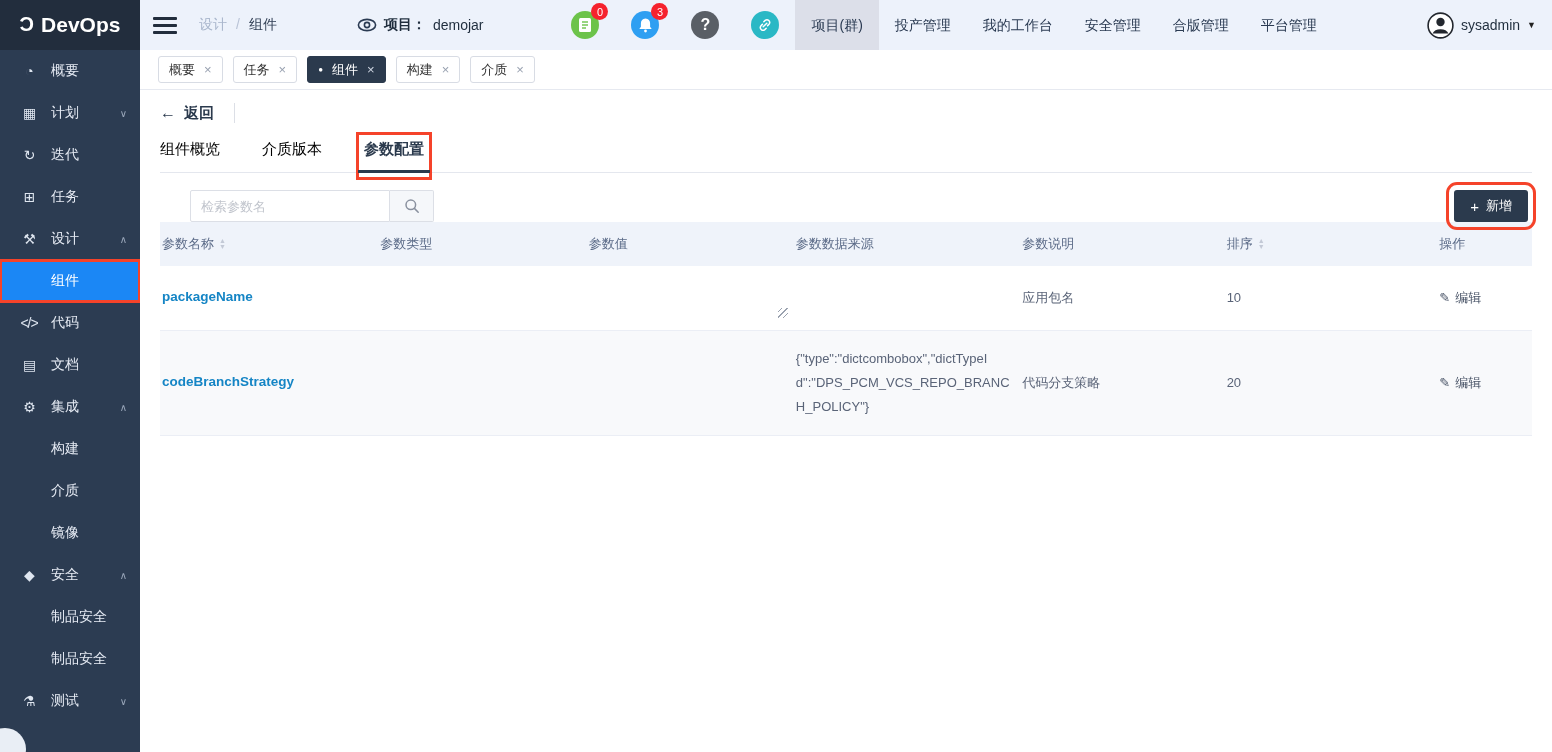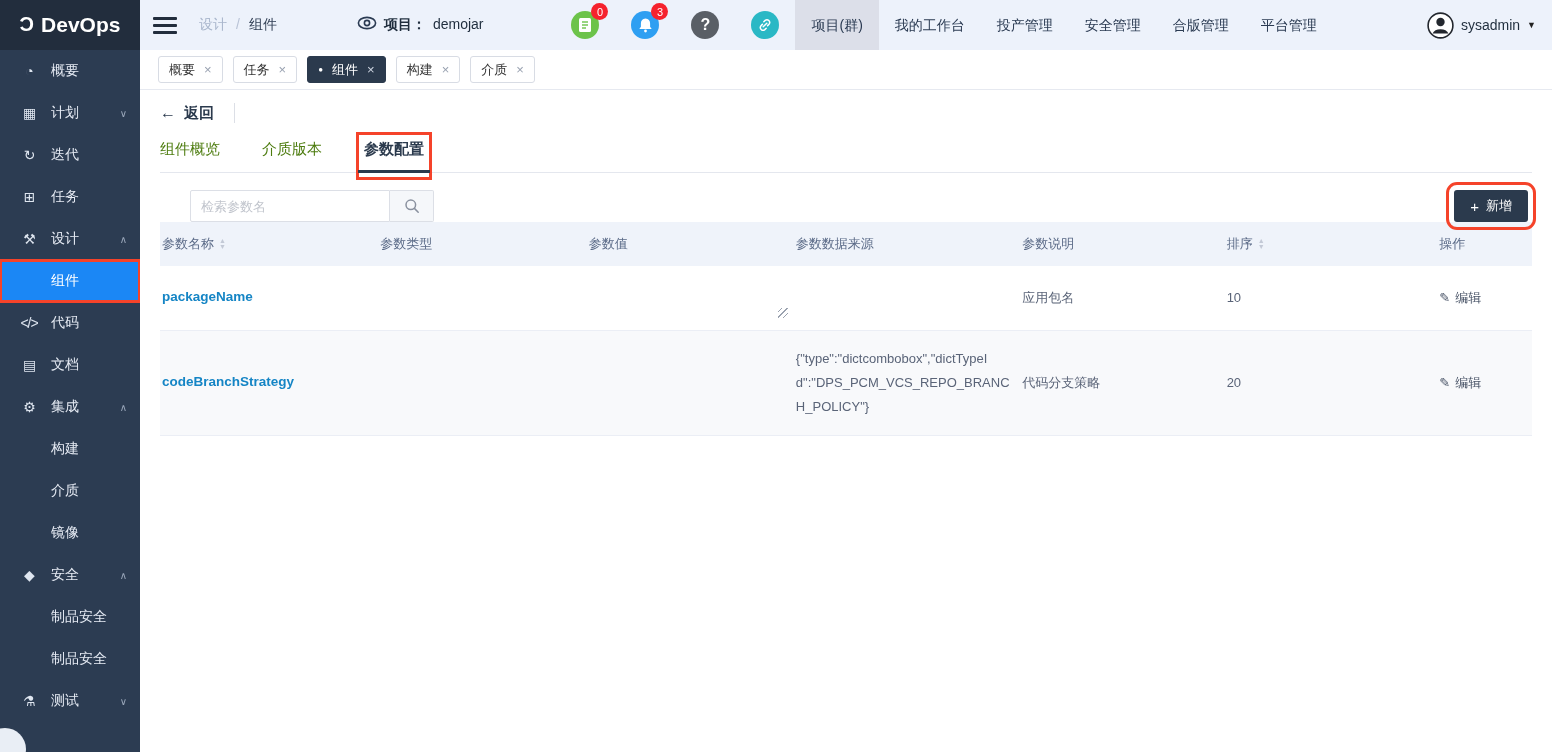--- a/index.html
+++ b/index.html
@@ -13,21 +13,21 @@
   
   .header{position:absolute; top:0; left:0; right:0; height:50px; background:var(--header-bg); display:flex; align-items:center; z-index:5;}
   .logo{width:140px; min-width:140px; height:50px; background:#222d3d; color:#fff; display:flex; align-items:center; justify-content:center; gap:7px; font-size:21px; font-weight:bold;}
   .logo-ic{font-size:20px; font-weight:bold; transform:translateY(-1px);}
   .burger{margin-left:13px; width:24px; cursor:pointer;}
   .burger div{height:3px; background:#222d3d; margin:4px 0; border-radius:1px;}
   .crumbs{margin-left:22px; display:flex; gap:9px; font-size:14px;}
   .crumb-dim{color:#a9b6cc;}
   .crumb-sep{color:#b9c3d6;}
   .crumb-cur{color:#313f55;}
-  .project{margin-left:80px; display:flex; gap:7px; color:#1f2d3d;}
+  .project{margin-left:80px; display:flex; align-items:center; gap:7px; color:#1f2d3d;}
   .project b{font-weight:bold;}
   .quick{margin-left:88px; display:flex; gap:32px;}
   .qicon{position:relative; width:28px; height:28px; border-radius:50%; display:flex; align-items:center; justify-content:center; cursor:pointer;}
   .qicon.green{background:#6cc34a;} .qicon.blue{background:#2e9ff2;} .qicon.gray{background:#5a5f66;} .qicon.teal{background:#2ab8c5;}
   .badge{position:absolute; top:-8px; right:-9px; min-width:17px; height:17px; padding:0 4px; background:#f5222d; color:#fff; border-radius:9px; font-size:11px; display:flex; align-items:center; justify-content:center;}
   .q-glyph{color:#fff; font-weight:bold; font-size:16px;}
   .topnav{display:flex; height:50px; margin-left:16px;}
   .topnav-item{padding:0 16px; line-height:50px; font-size:14px; color:#2a3a52; cursor:pointer; white-space:nowrap;}
   .topnav-item.active{background:#dcdfe9;}
   .userbox{margin-left:auto; display:flex; align-items:center; gap:7px; padding:0 16px; cursor:pointer;}
@@ -54,21 +54,21 @@
   .chip.active .chip-close{color:#cfd6e2;}
 
   
   .content{position:absolute; top:90px; left:140px; right:0; bottom:0; background:#fff; padding:0 20px;}
   .back-row{margin-top:13px; display:flex; align-items:center; color:#2b3a4d; font-size:15px; font-weight:bold; }
   .back-btn{display:flex; align-items:center; gap:8px; cursor:pointer;}
   .back-arrow{font-size:16px;}
   .back-div{width:1px; height:20px; background:#dcdfe6; margin-left:20px;}
 
   .ctabs{margin-top:17px; display:flex; gap:42px; border-bottom:1px solid #e4e7ee;}
-  .ctab{font-size:15px; color:#4d7c0f; padding-bottom:13px; position:relative; cursor:pointer;}
+  .ctab{font-size:15px; color:#000000; padding-bottom:13px; position:relative; cursor:pointer;}
   .ctab.active{color:var(--accent); font-weight:bold;}
   .ctab.active::after{content:""; position:absolute; left:-6px; right:-6px; bottom:-1px; height:3px; background:var(--accent);}
   .ctab.annotated{outline:3px solid var(--red); outline-offset:5px;}
 
   .toolbar{margin-top:17px; display:flex; justify-content:space-between; align-items:center;padding-left:30px;}
   .search-group{display:flex;}
   .search-input{width:200px; height:32px; border:1px solid #dcdfe6; border-radius:2px 0 0 2px; padding:0 10px; font-size:13px; color:#333; outline:none; font-family:inherit;}
   .search-input::placeholder{color:#c0c4cc;}
   .search-btn{width:44px; height:32px; background:#f5f7fa; border:1px solid #dcdfe6; border-left:none; border-radius:0 2px 2px 0; display:flex; align-items:center; justify-content:center; cursor:pointer;}
   .add-wrap{margin-right:4px;}
@@ -139,23 +139,23 @@
     <div class="qicon teal">
       <svg width="16" height="16" viewBox="0 0 16 16">
         <path d="M6.2 9.8 L9.8 6.2 M5.4 7.4 L4 8.8 a2.7 2.7 0 0 0 3.8 3.8 L9.2 11.2 M10.6 8.6 L12 7.2 a2.7 2.7 0 0 0 -3.8 -3.8 L6.8 4.8" fill="none" stroke="#fff" stroke-width="1.5" stroke-linecap="round"></path>
       </svg>
     </div>
   </div>
   <nav class="topnav">
 
       <div class="topnav-item active">项目(群)</div>
 
+      <div class="topnav-item">投产管理</div>
+
       <div class="topnav-item">我的工作台</div>
-
-      <div class="topnav-item">投产管理</div>
 
       <div class="topnav-item">安全管理</div>
 
       <div class="topnav-item">合版管理</div>
 
       <div class="topnav-item">平台管理</div>
 
   </nav>
   <div class="userbox">
     <svg width="27" height="27" viewBox="0 0 27 27">

